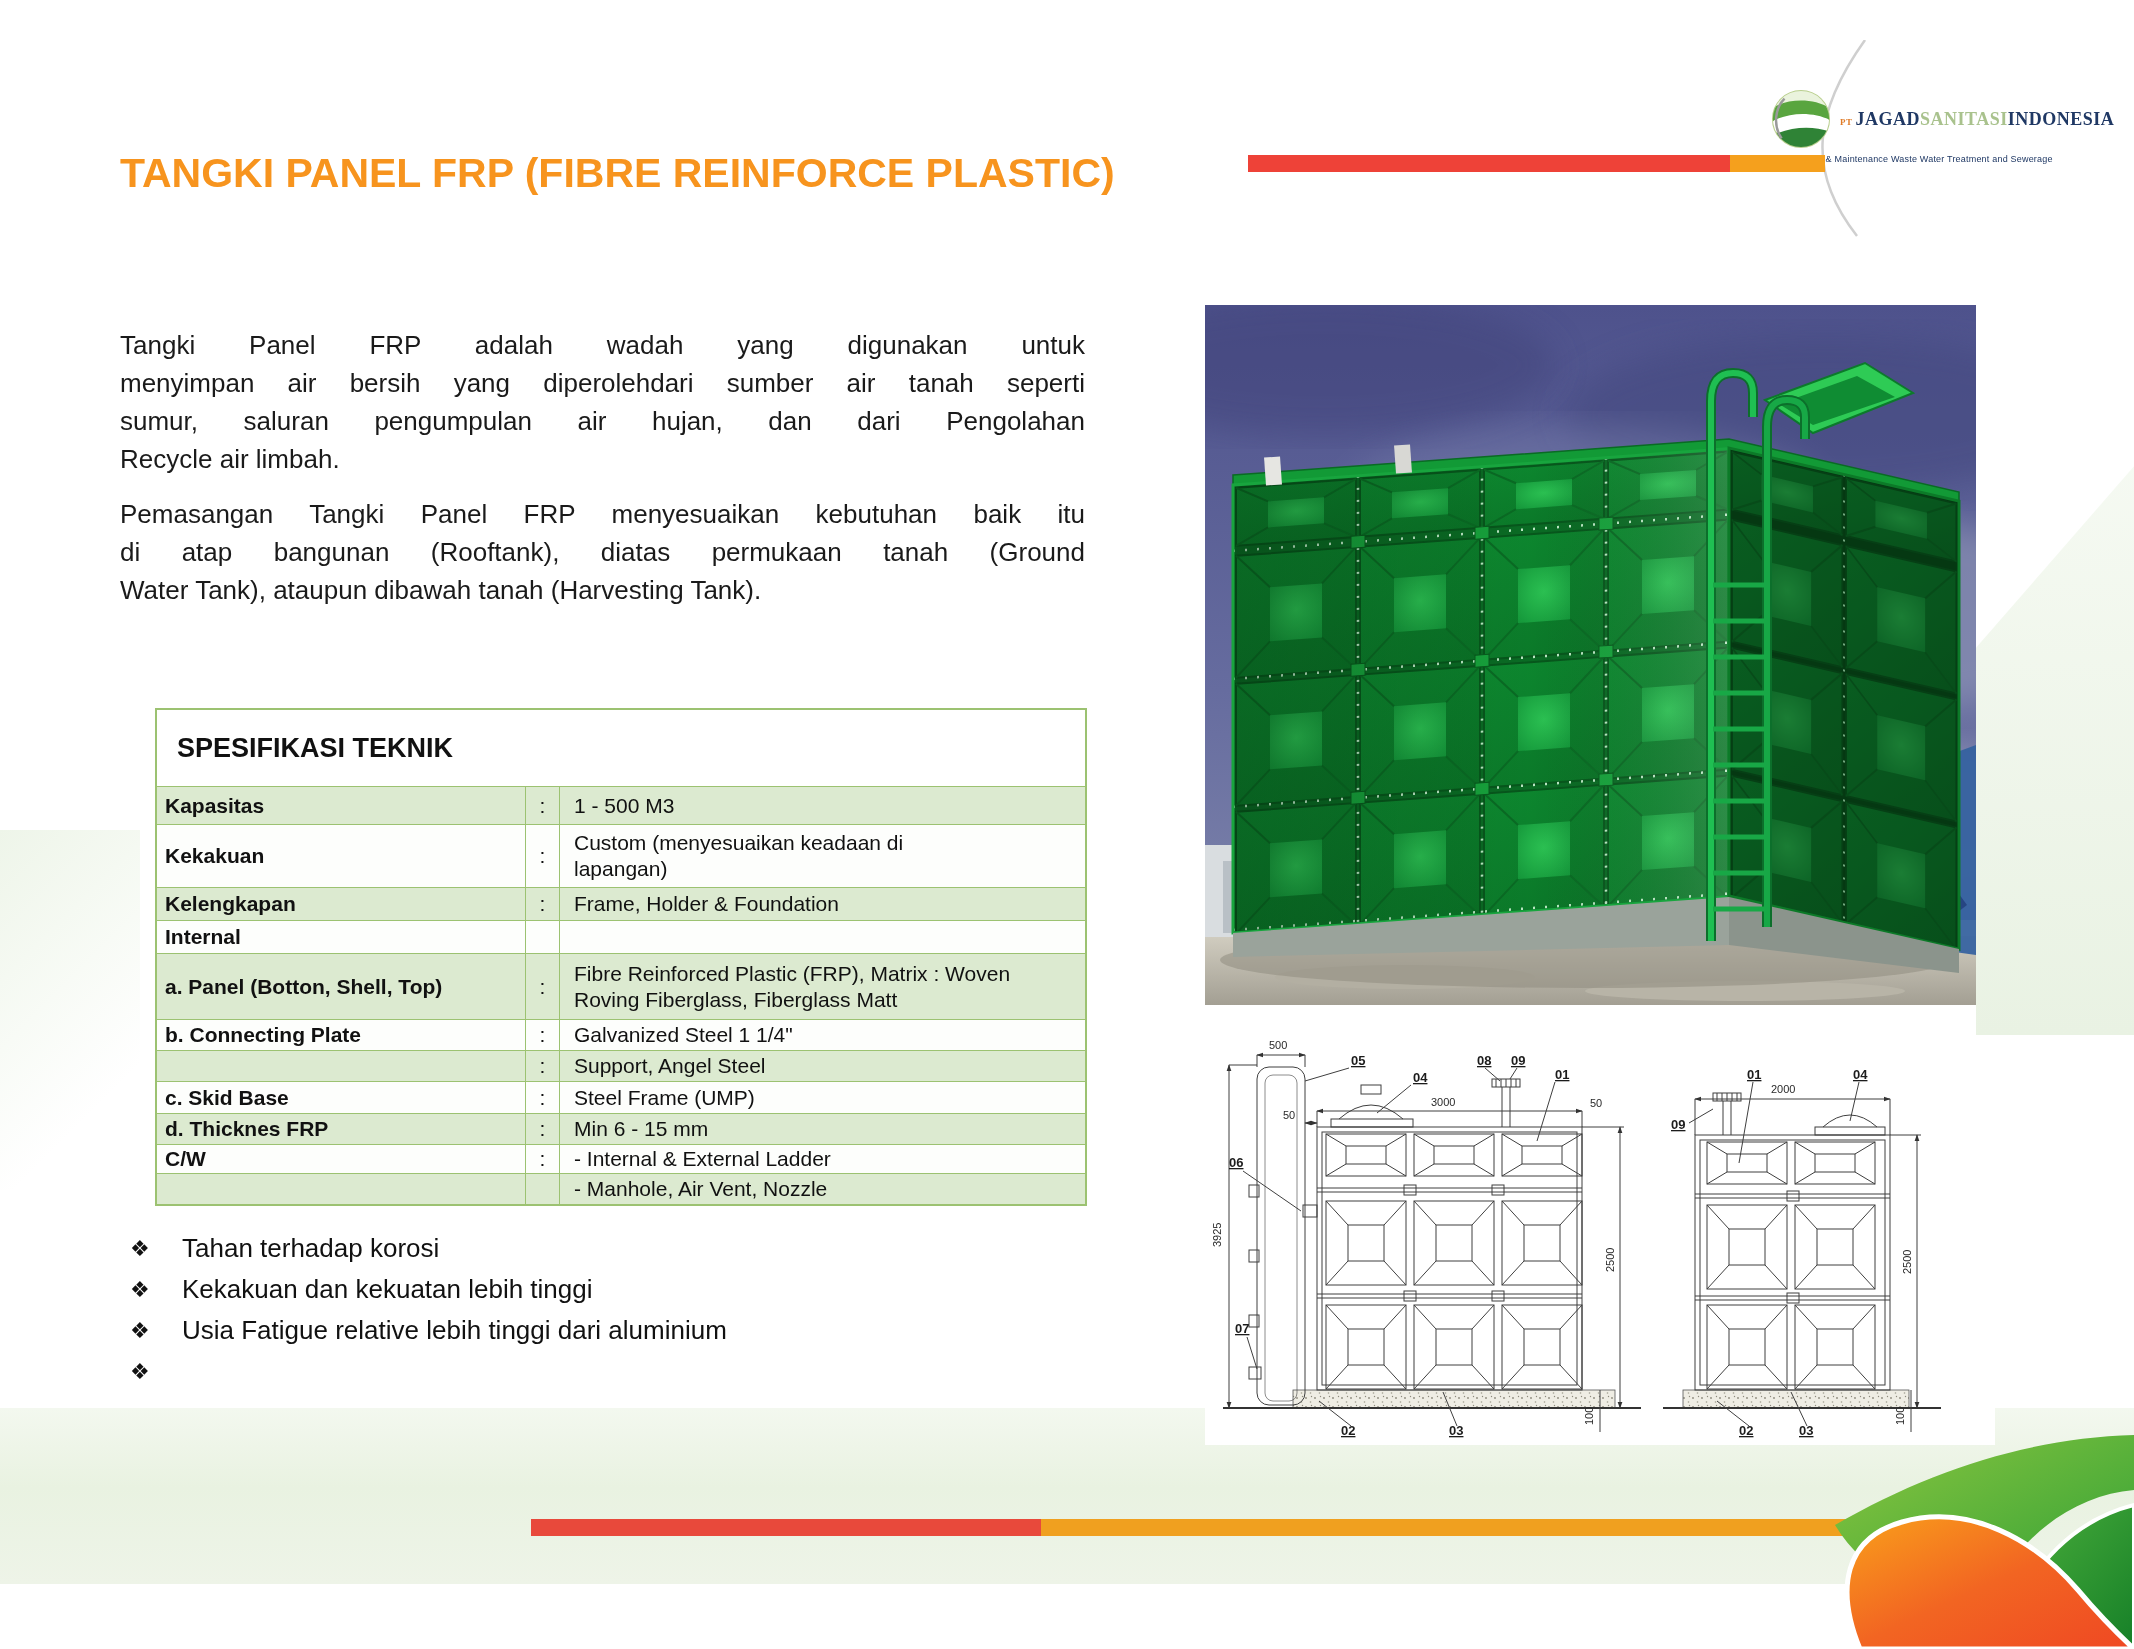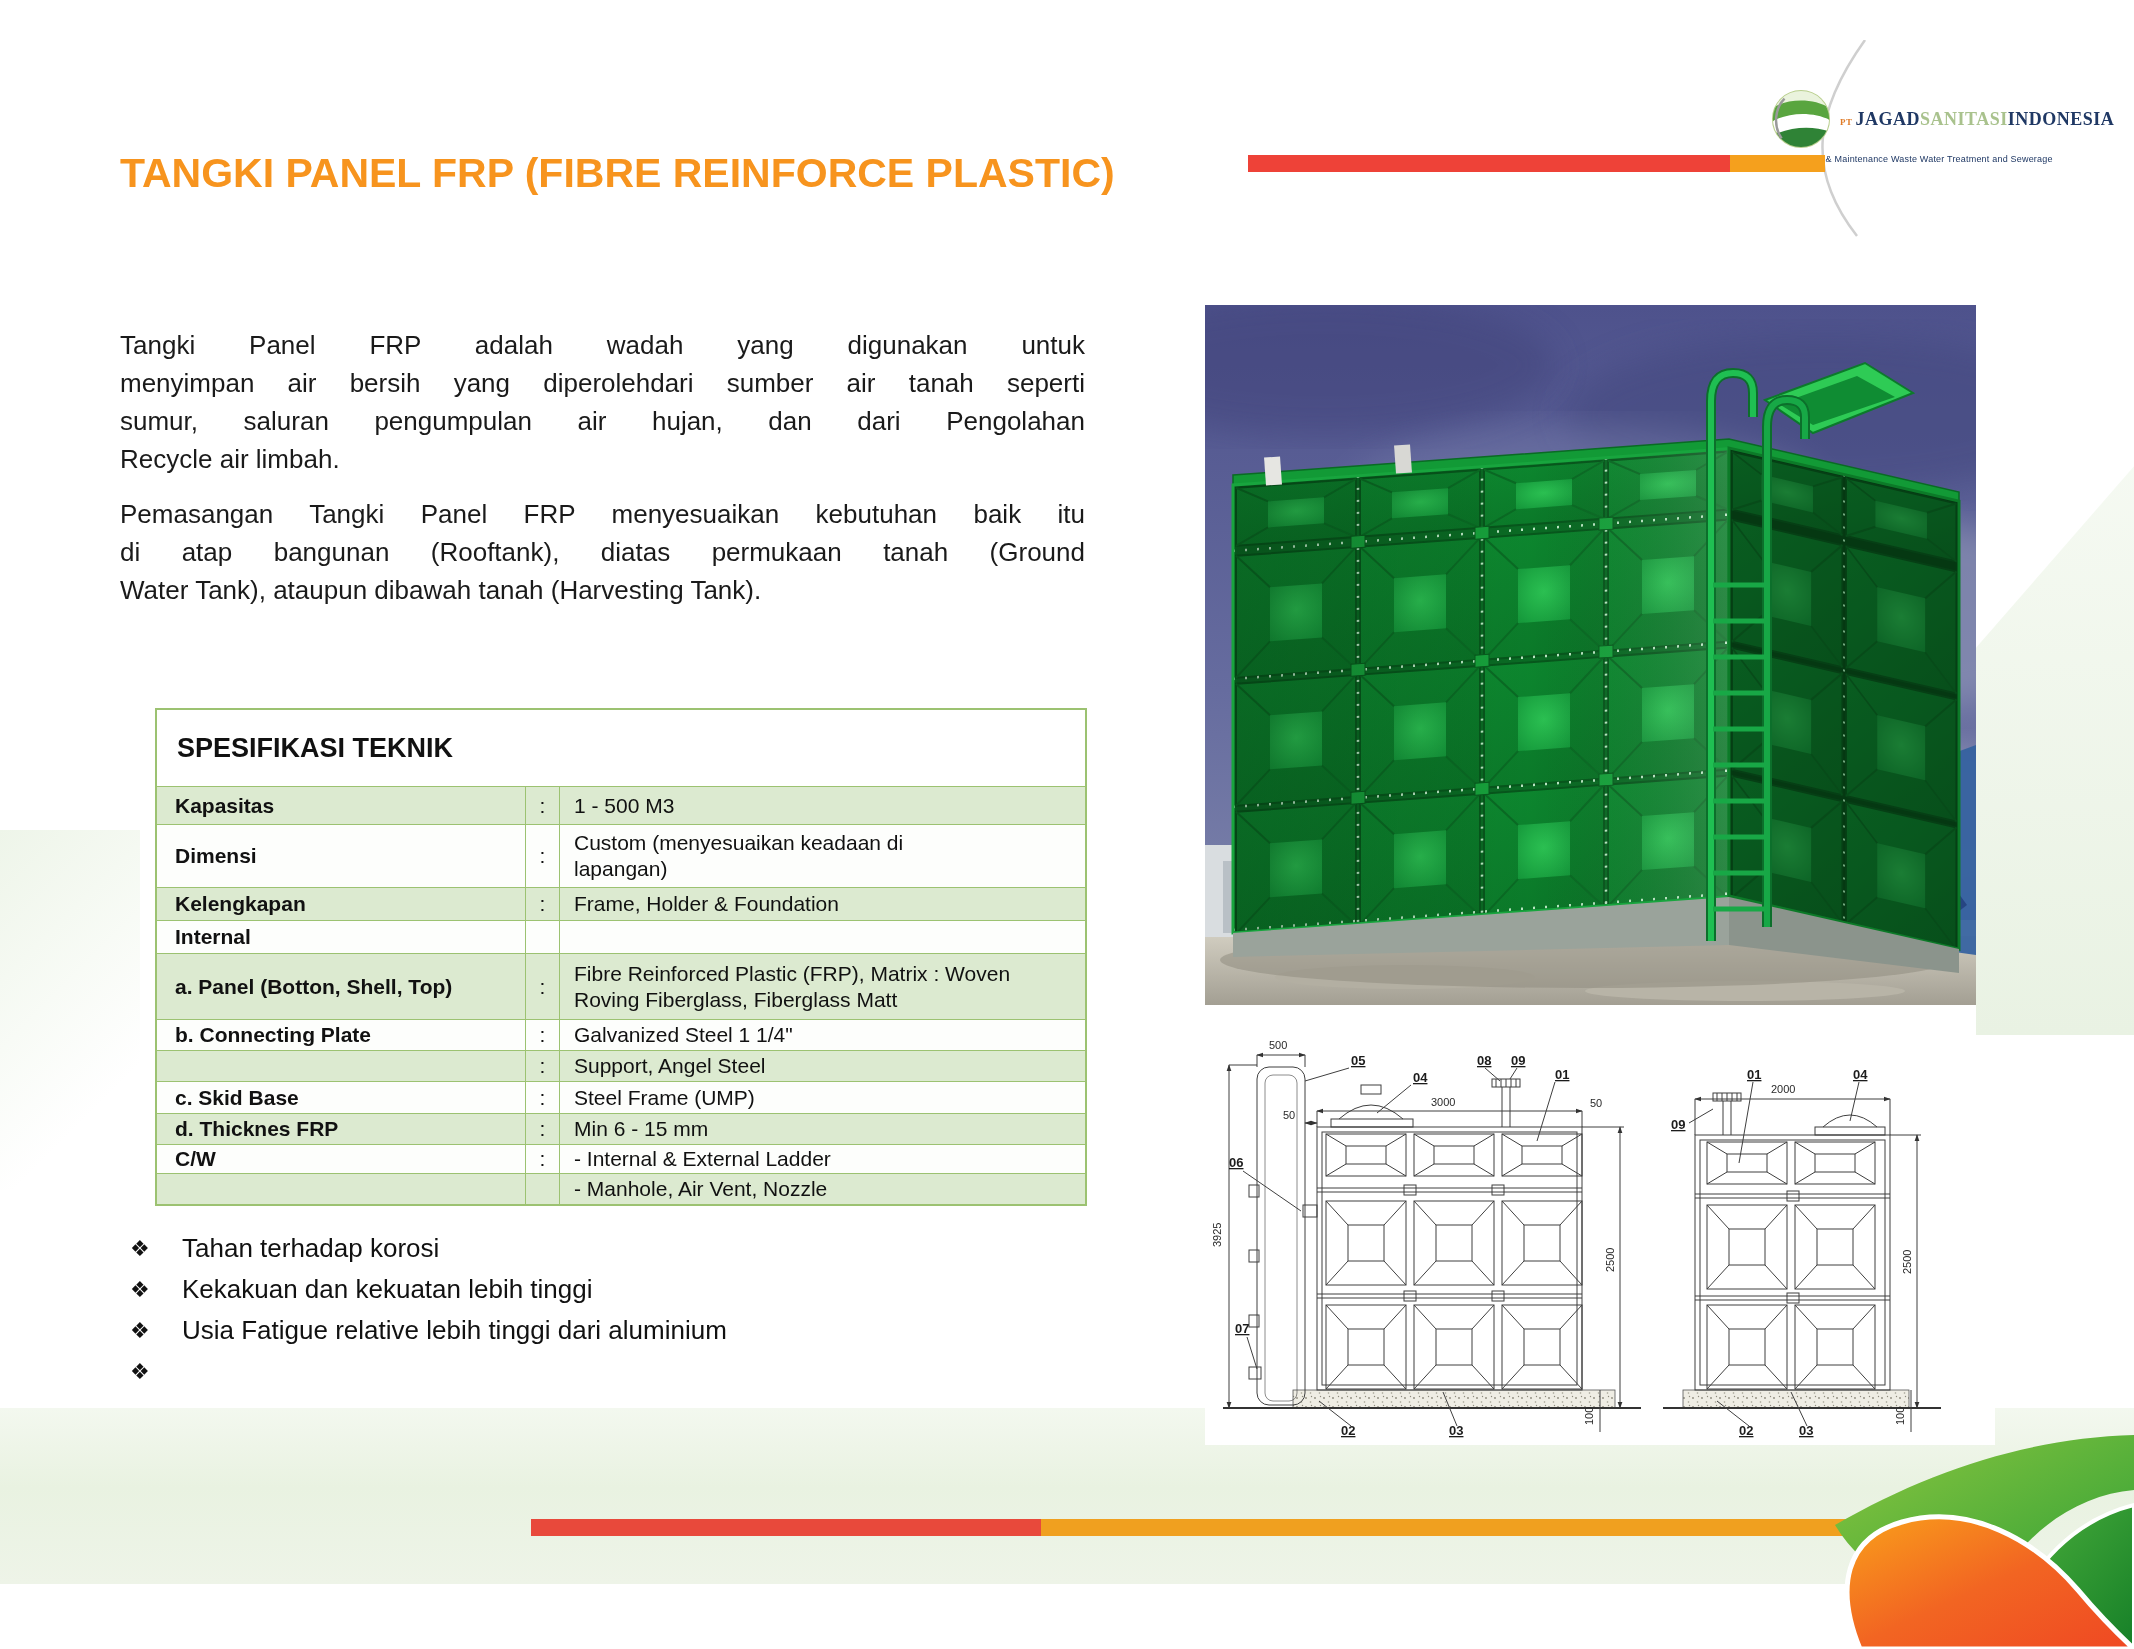--- a/index.html
+++ b/index.html
@@ -35,21 +35,21 @@
   .jlast{text-align:left;}
   .pgap{height:17px;}
   
   .spec{position:absolute;left:155px;top:708px;width:932px;border:2px solid #9cc271;background:#fff;box-sizing:border-box;}
   .spec-header{height:76px;display:flex;align-items:center;padding-left:20px;
     font-size:27px;font-weight:bold;color:#111;background:#fff;box-sizing:border-box;}
   .t-row{display:flex;border-top:1px solid #9cc271;background:#fdfefc;box-sizing:border-box;}
   .t-row.shaded{background:#dcead0;}
   .h38{height:38px}.h63{height:63px}.h33{height:33px}.h66{height:66px}
   .h31{height:31px}.h32{height:32px}.h29{height:29px}
-  .t-label{width:368px;flex:0 0 auto;display:flex;align-items:center;padding-left:18px;
+  .t-label{width:368px;flex:0 0 auto;display:flex;align-items:center;padding-left:8px;
     font-weight:bold;font-size:21px;line-height:1.2;box-sizing:border-box;}
   .t-label span{max-width:320px;}
   .t-colon{width:35px;flex:0 0 auto;border-left:1px solid #9cc271;border-right:1px solid #9cc271;
     display:flex;align-items:center;justify-content:center;font-size:21px;box-sizing:border-box;}
   .t-value{flex:1;display:flex;align-items:center;padding-left:14px;font-size:21px;line-height:1.22;box-sizing:border-box;}
   .t-value span{display:block;}
   .vw400 span{max-width:400px;}
   .vw455 span{max-width:462px;}
   
   .bullets{position:absolute;left:130px;top:1228px;width:820px;list-style:none;margin:0;padding:0;}
@@ -129,21 +129,21 @@
       <div class="t-label">
           <span>Kapasitas</span>
         </div>
       <div class="t-colon">:</div>
       <div class="t-value">
           <span>1 - 500 M3</span>
         </div>
     </div>
     <div class="t-row h63">
       <div class="t-label">
-          <span>Dimensi</span>
+          <span>Kekakuan</span>
         </div>
       <div class="t-colon">:</div>
       <div class="t-value vw400">
           <span>Custom (menyesuaikan keadaan di lapangan)</span>
         </div>
     </div>
     <div class="t-row h33 shaded">
       <div class="t-label">
           <span>Kelengkapan</span>
         </div>

